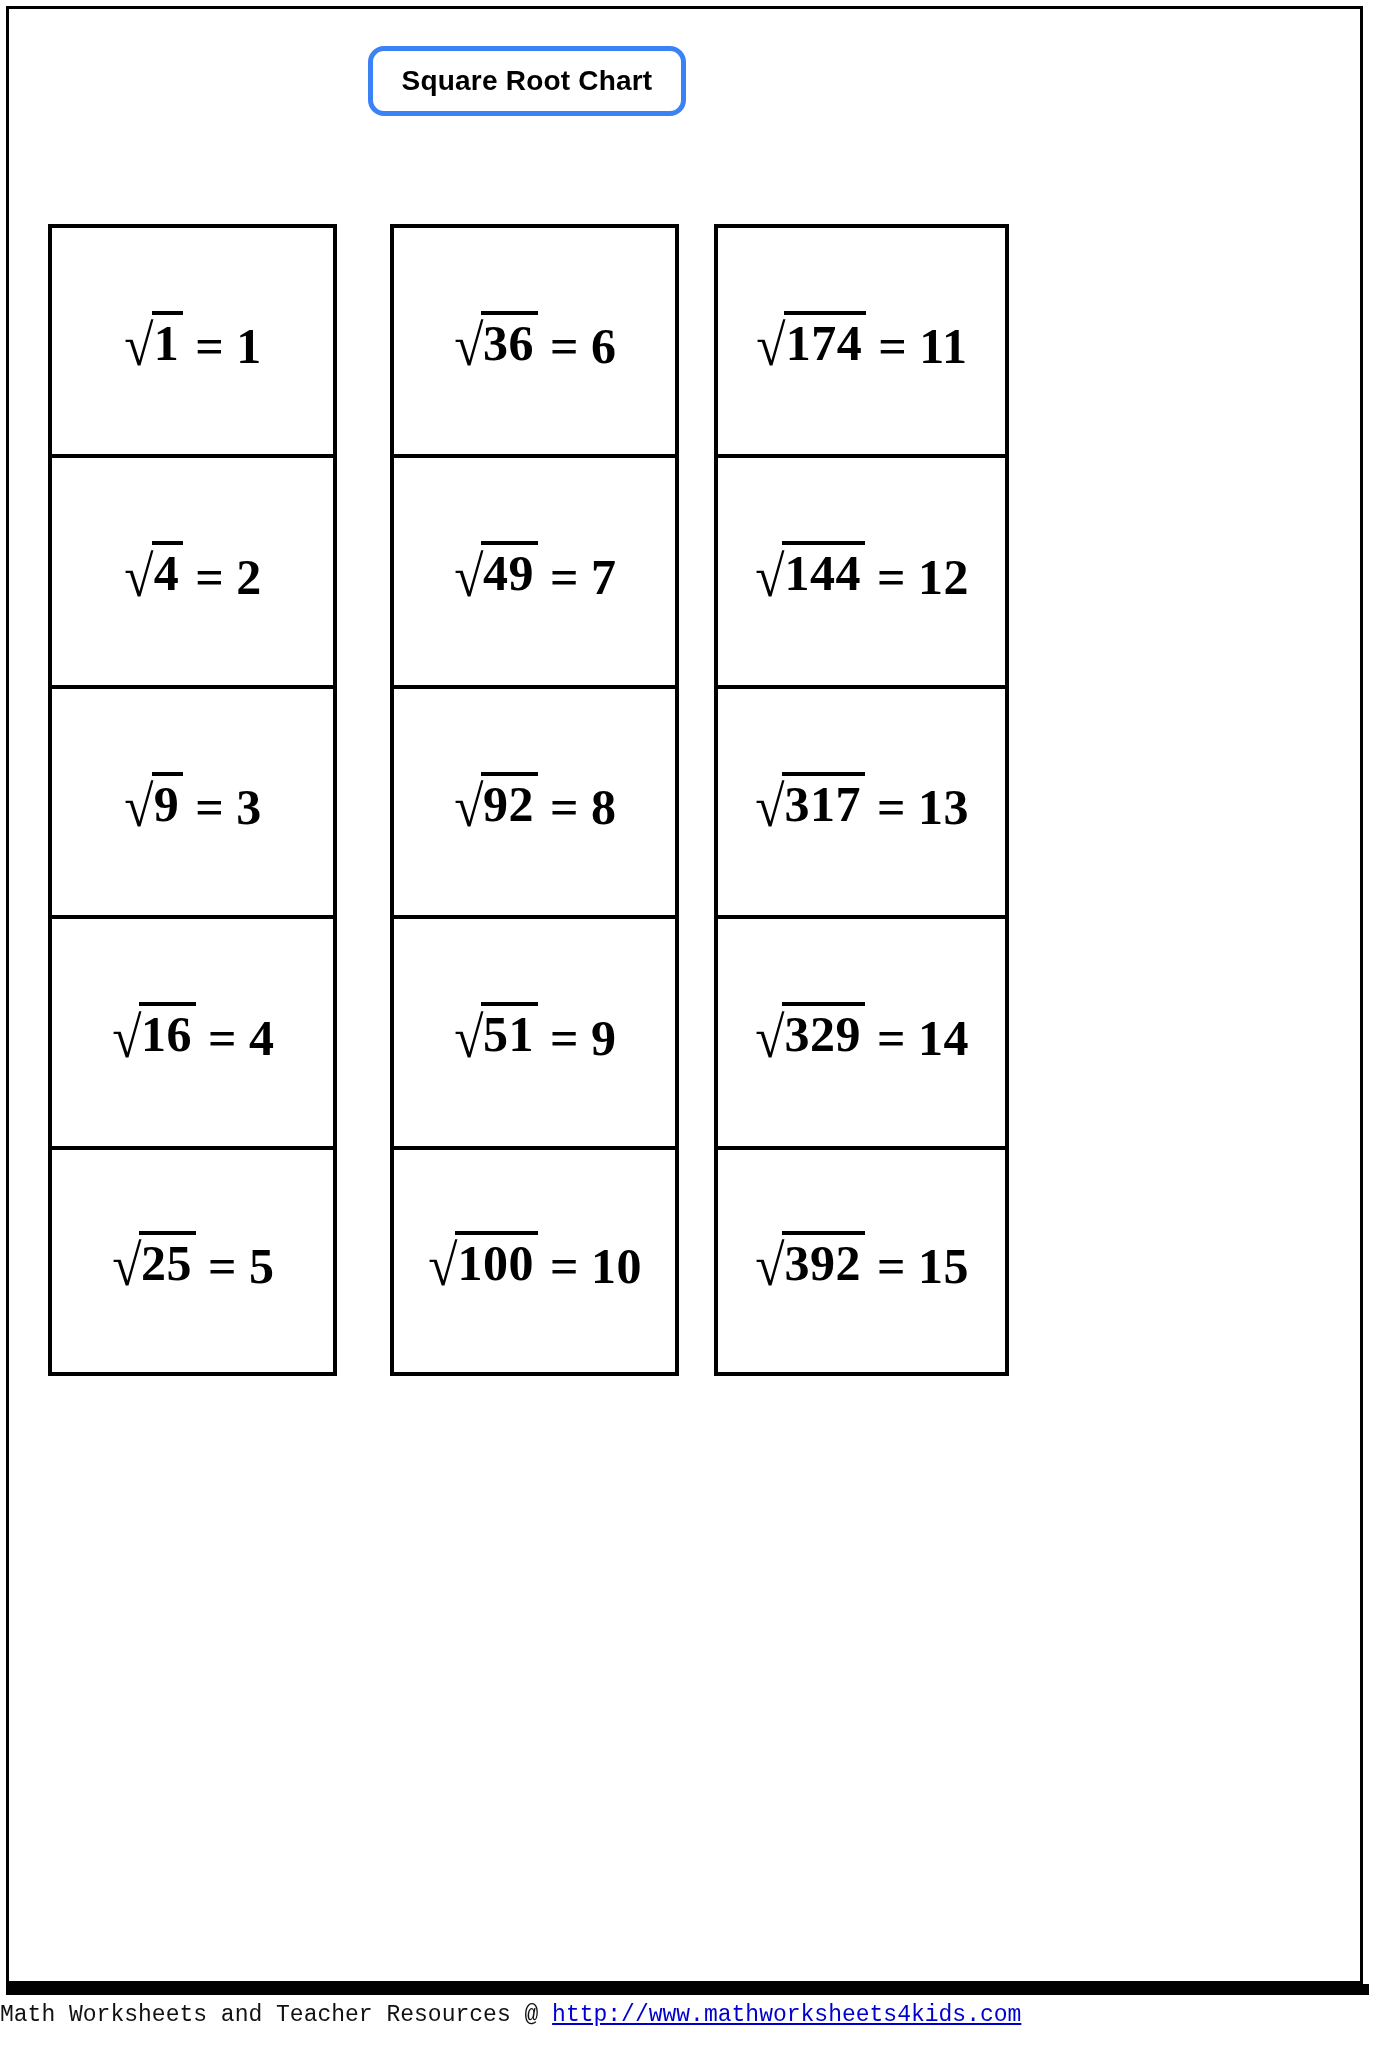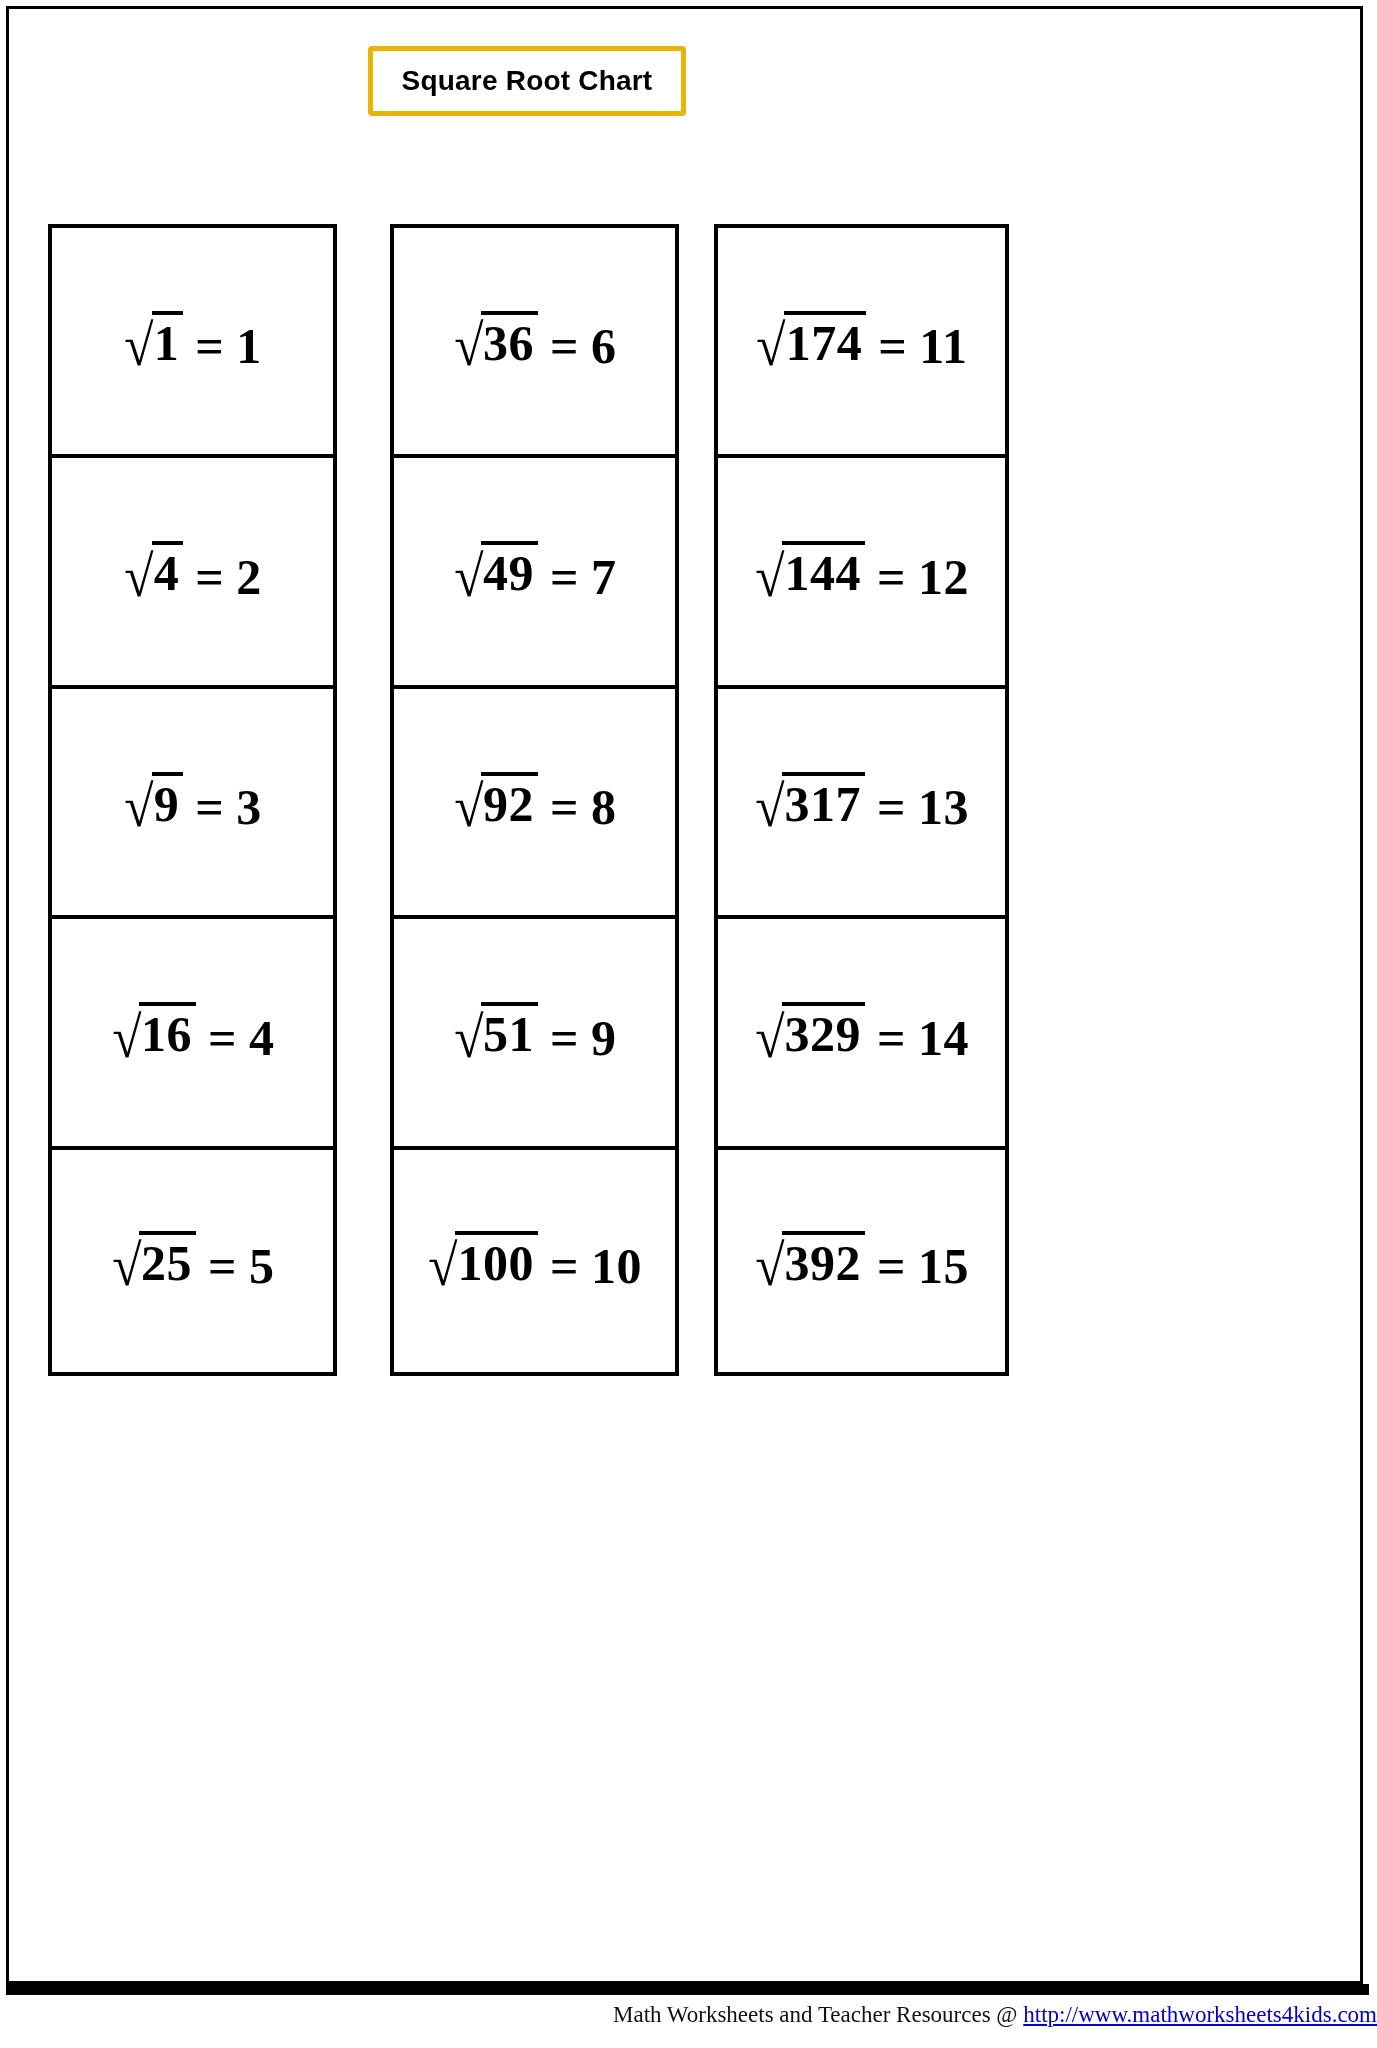--- a/index.html
+++ b/index.html
@@ -41,22 +41,22 @@
     background: #000000;
   }
 
   
   #title-box {
     position: absolute;
     left: 368px;
     top: 46px;
     width: 318px;
     height: 70px;
-    border: 5px solid #eab308;
-    border-radius: 4px;
+    border: 5px solid #3b82f6;
+    border-radius: 16px;
     box-sizing: border-box;
     background: #ffffff;
     display: flex;
     align-items: center;
     justify-content: center;
   }
   #title-text {
     font-family: "Liberation Sans", sans-serif;
     font-weight: bold;
     font-size: 28px;
@@ -140,22 +140,22 @@
   .result {
     font-weight: bold;
   }
 
   
   #footer {
     position: absolute;
     left: 0px;
     top: 2002px;
     width: 1377px;
-    text-align: right;
-    font-family: Liberation Serif, serif;
+    text-align: left;
+    font-family: Liberation Mono, monospace;
     font-size: 23px;
     color: #111111;
     white-space: nowrap;
   }
   #footer-link {
     color: #0000cc;
     text-decoration: underline;
   }
 </style>
 </head>

